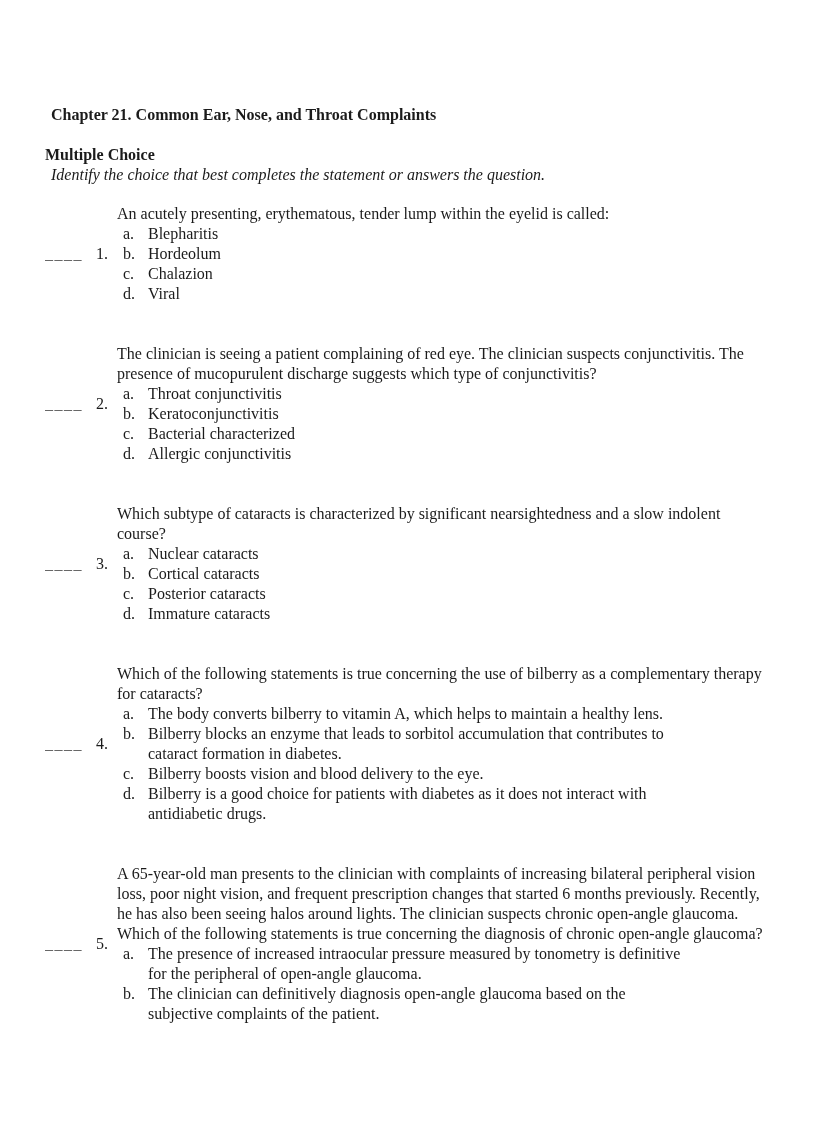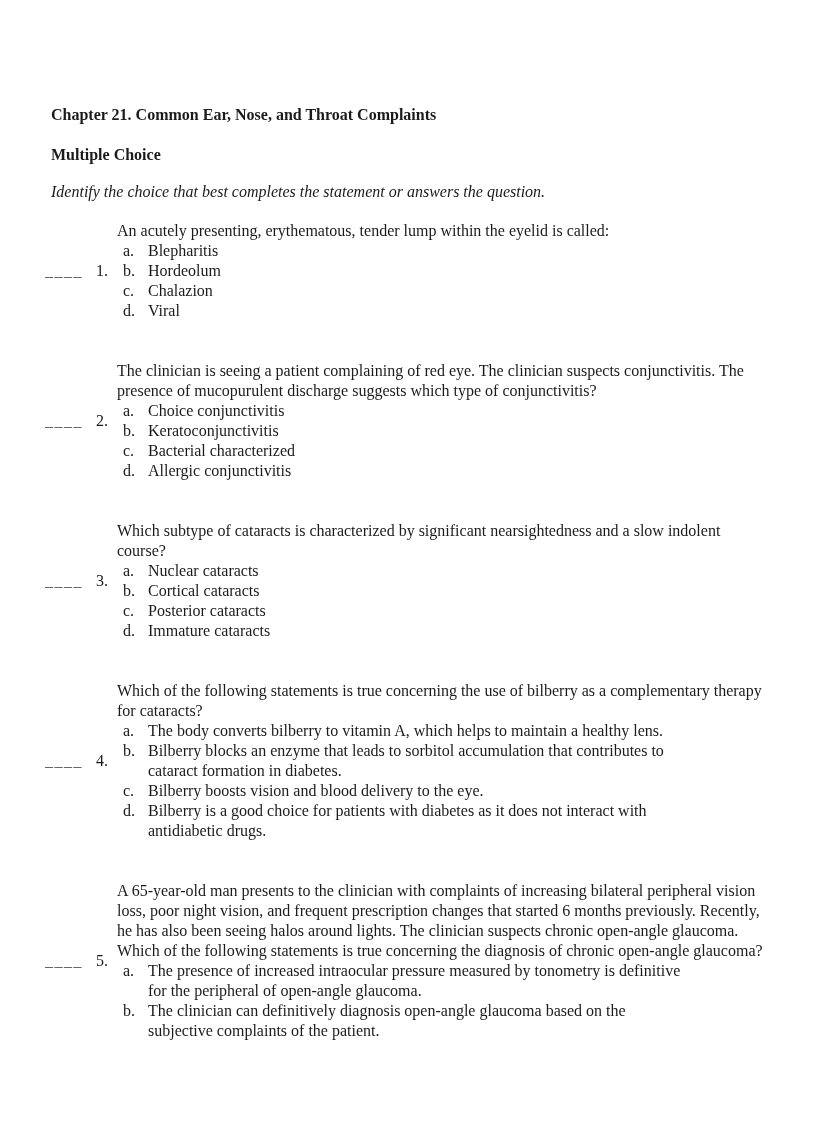--- a/index.html
+++ b/index.html
@@ -25,26 +25,26 @@
   }
   .title {
     font-size: 16px;
     font-weight: bold;
     margin: 0 0 0 6px;
     line-height: 20px;
     white-space: pre;
   }
   .mc-heading {
     font-weight: bold;
-    margin: 20px 0 0 6px;
+    margin: 20px 0 0 0;
     white-space: pre;
   }
   .instructions {
     font-style: italic;
-    margin: 17px 0 0 6px;
+    margin: 0 0 0 6px;
     white-space: pre;
   }
   #question-list {
     margin-top: 19px;
   }
   .question {
     display: flex;
     align-items: center;
     margin-bottom: 40px;
   }
@@ -122,21 +122,21 @@
       </div>
       <div class="question">
         <span class="blank">____</span>
         <span class="qnum">2.</span>
         <div class="qbody">
           <div class="stem">The clinician is seeing a patient complaining of red eye. The clinician suspects conjunctivitis. The
 presence of mucopurulent discharge suggests which type of conjunctivitis?</div>
           <div class="options">
             <div class="option">
               <span class="opt-letter">a.</span>
-              <span class="opt-text">Choice conjunctivitis</span>
+              <span class="opt-text">Throat conjunctivitis</span>
             </div>
             <div class="option">
               <span class="opt-letter">b.</span>
               <span class="opt-text">Keratoconjunctivitis</span>
             </div>
             <div class="option">
               <span class="opt-letter">c.</span>
               <span class="opt-text">Bacterial characterized</span>
             </div>
             <div class="option">

